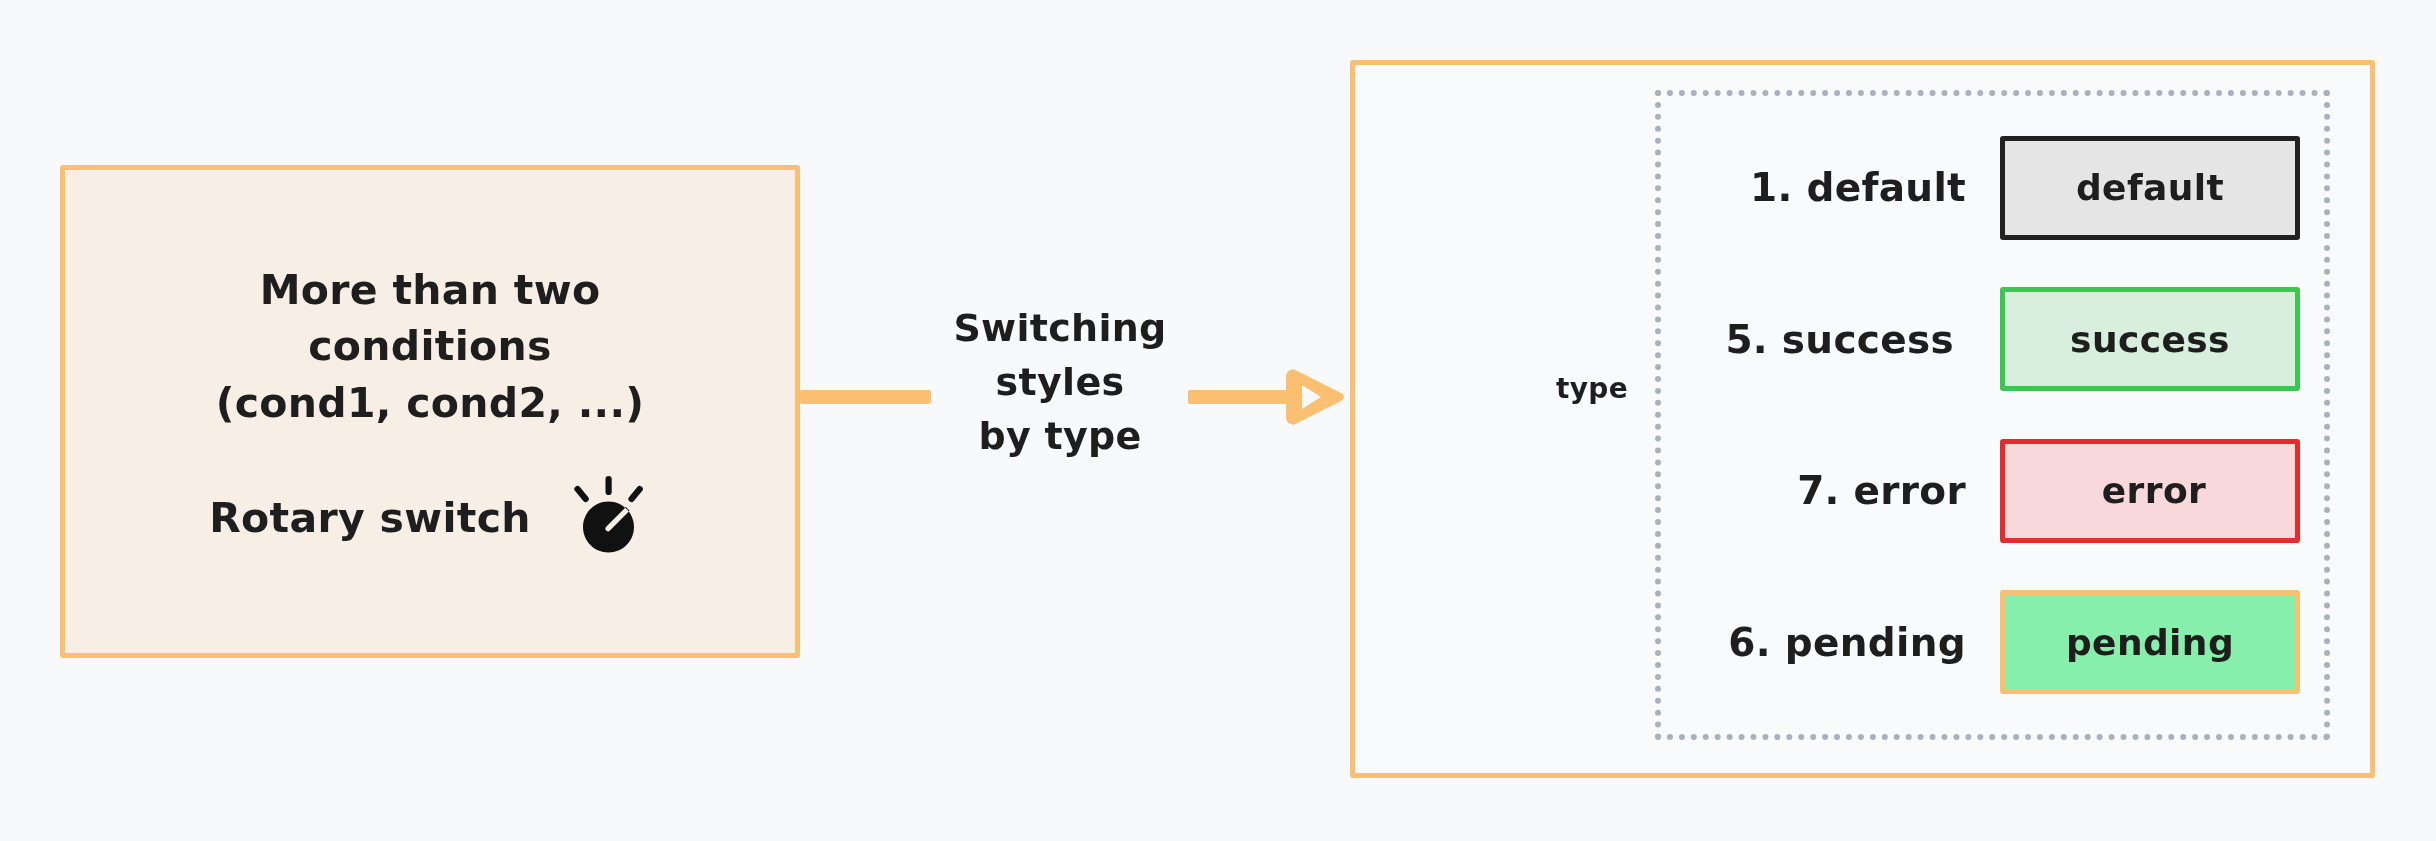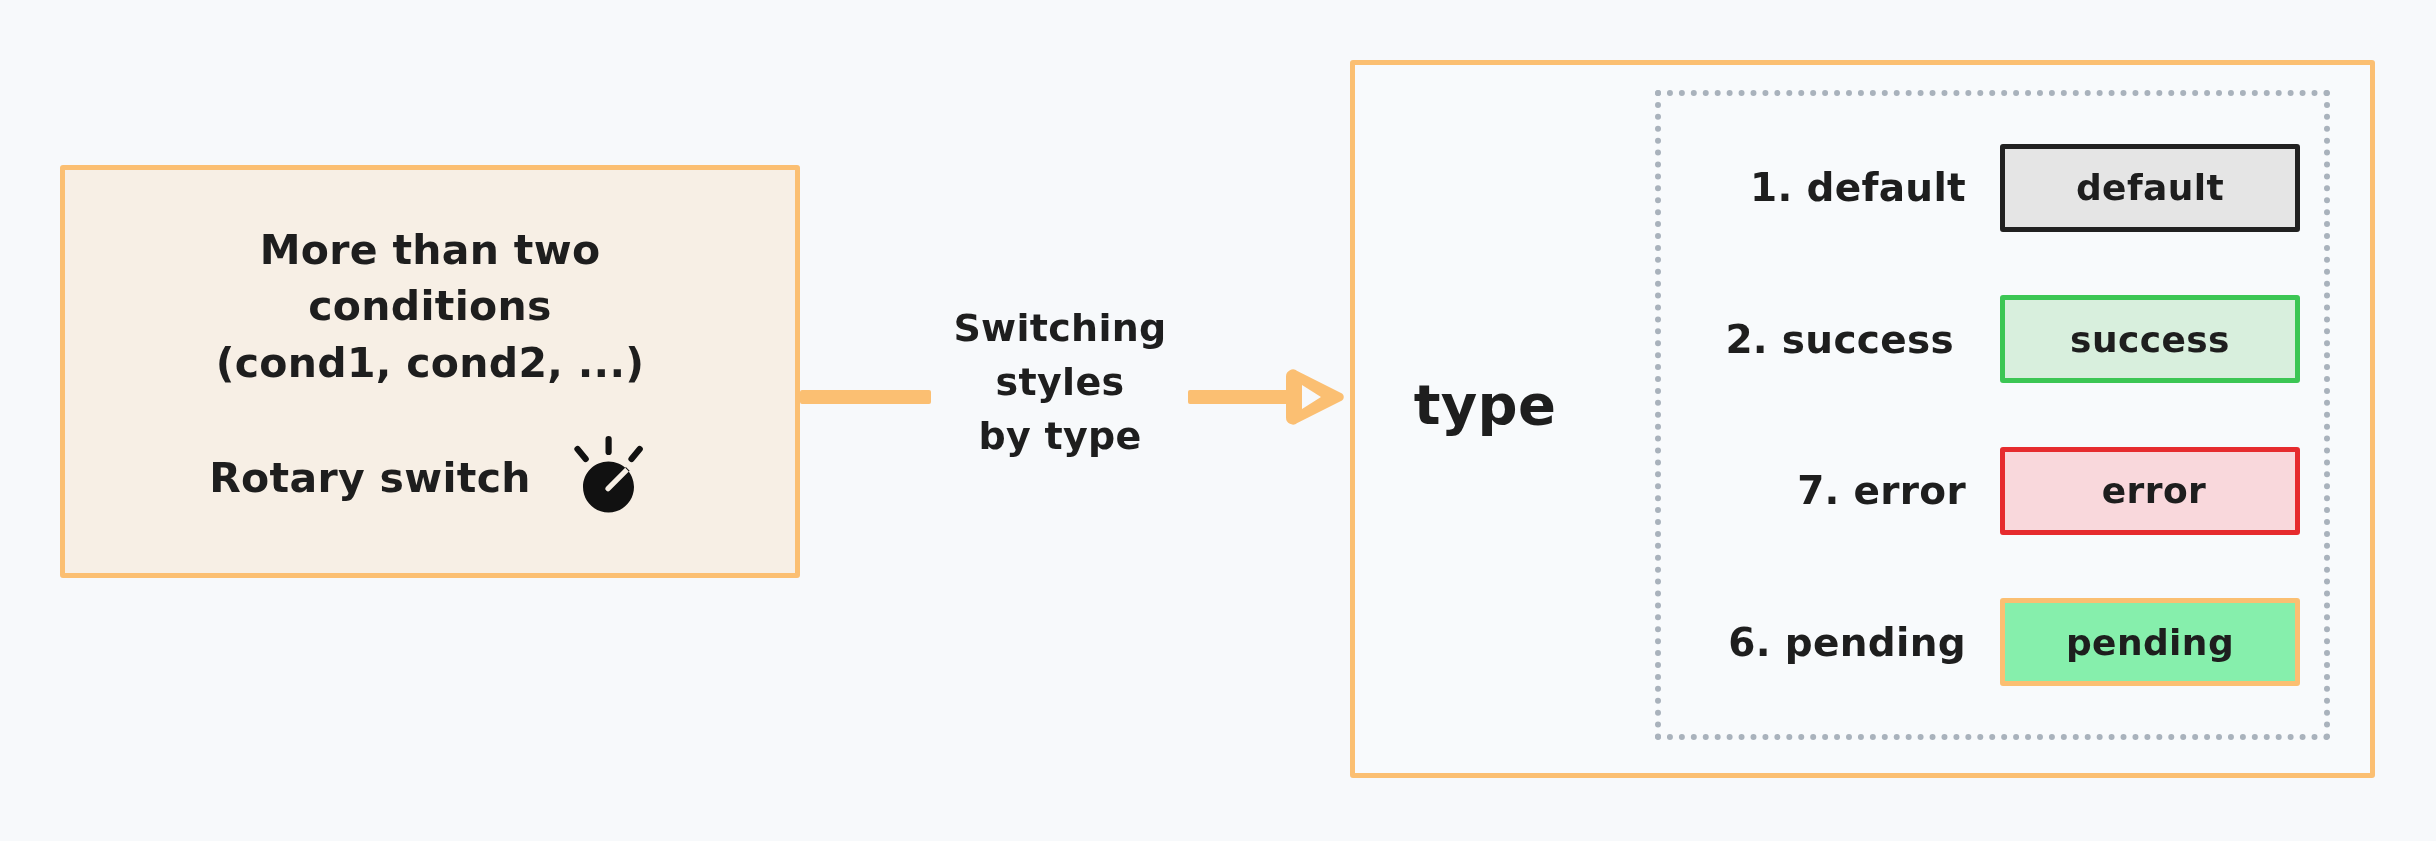--- a/index.html
+++ b/index.html
@@ -18,21 +18,21 @@
     background: #F7F9FB;
     overflow: hidden;
   }
 
   
   #left-box {
     position: absolute;
     left: 60px;
     top: 165px;
     width: 740px;
-    height: 413px;
+    height: 493px;
     box-sizing: border-box;
     background: #F7EFE5;
     border: 5px solid #FBBF72;
     border-radius: 3px;
     display: flex;
     flex-direction: column;
     align-items: center;
     justify-content: center;
   }
   #left-title {
@@ -102,25 +102,25 @@
     top: 60px;
     width: 1025px;
     height: 718px;
     box-sizing: border-box;
     background: #F8FAFC;
     border: 5px solid #FBBF72;
     border-radius: 3px;
   }
   #type-label {
     position: absolute;
-    left: 1395px;
+    left: 1502px;
     top: 372px;
     width: 180px;
     text-align: center;
-    font-size: 56px;
+    font-size: 28px;
     font-weight: 700;
     color: #1E1E1E;
     letter-spacing: 0.3px;
   }
   #dotted-group {
     position: absolute;
     left: 1655px;
     top: 90px;
     width: 675px;
     height: 650px;
@@ -150,21 +150,21 @@
   .type-row-label {
     font-size: 39px;
     font-weight: 700;
     color: #1E1E1E;
     letter-spacing: 0.3px;
     white-space: nowrap;
     text-align: left;
   }
   .type-badge {
     width: 300px;
-    height: 88px;
+    height: 104px;
     box-sizing: border-box;
     display: flex;
     align-items: center;
     justify-content: center;
     font-size: 36px;
     font-weight: 700;
     color: #1E1E1E;
     letter-spacing: 0.4px;
     border-style: solid;
     border-width: 5px;
@@ -217,21 +217,21 @@
   <div id="dotted-group"></div>
 
   <div id="type-rows">
 
     <div class="type-row">
       <span class="type-row-label">1. default</span>
       <span class="type-badge" style="border-color: rgb(33, 33, 33); background-color: rgb(229, 229, 229);">default</span>
     </div>
 
     <div class="type-row">
-      <span class="type-row-label">2. success</span>
+      <span class="type-row-label">5. success</span>
       <span class="type-badge" style="border-color: rgb(60, 198, 84); background-color: rgb(216, 239, 221); margin-left: 12px;">success</span>
     </div>
 
     <div class="type-row">
       <span class="type-row-label">7. error</span>
       <span class="type-badge" style="border-color: rgb(230, 43, 46); background-color: rgb(249, 216, 220); padding-left: 8px;">error</span>
     </div>
 
     <div class="type-row">
       <span class="type-row-label">6. pending</span>

